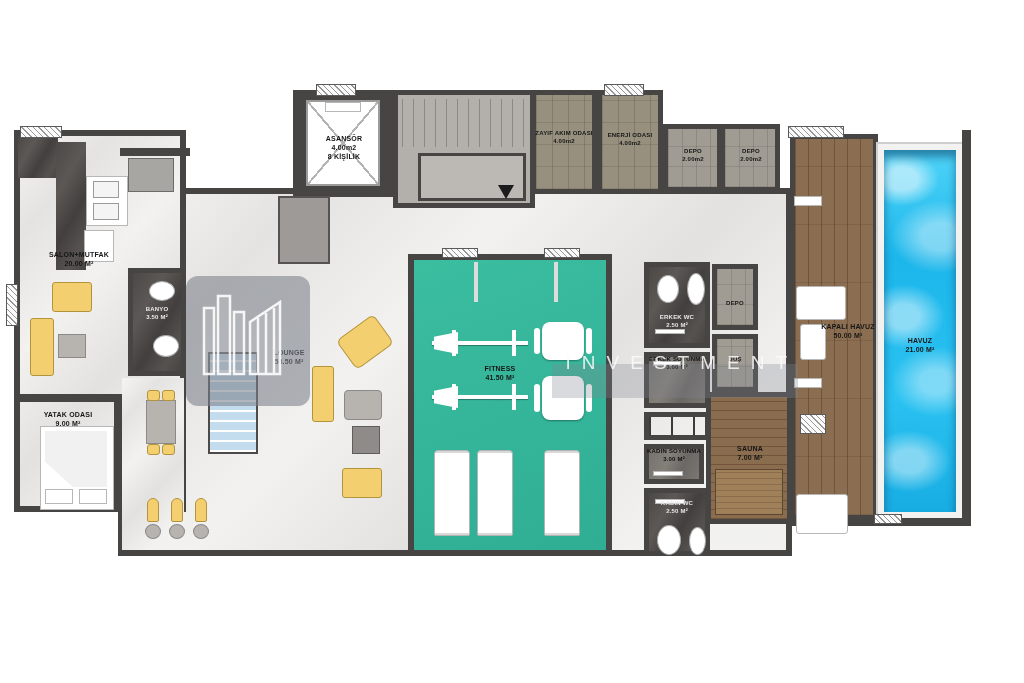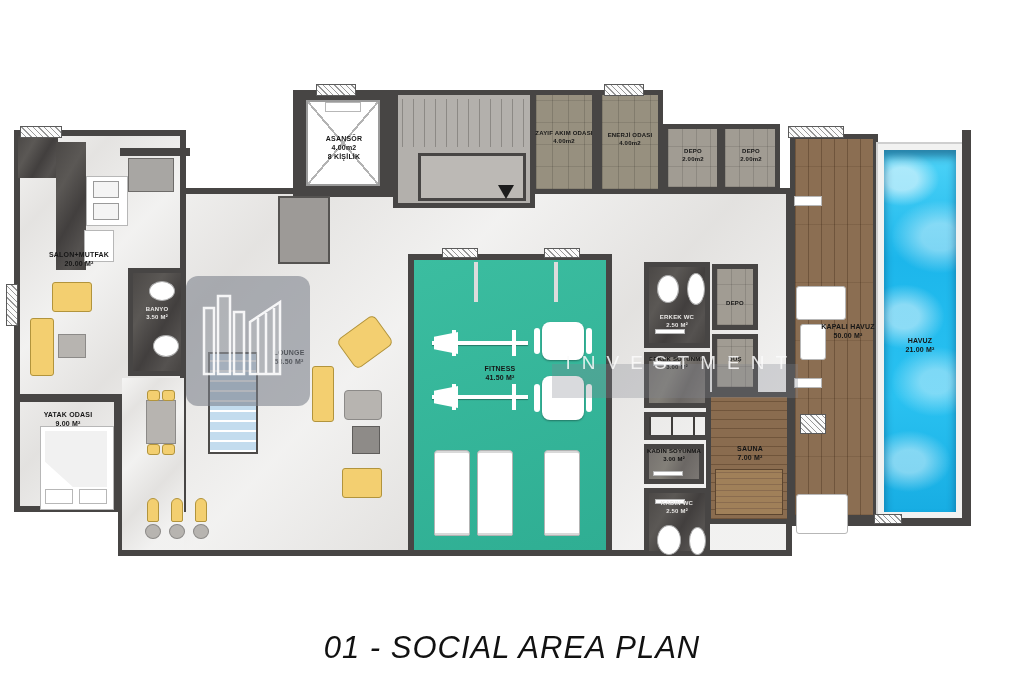--- a/index.html
+++ b/index.html
@@ -306,14 +306,13 @@
         <polygon points="64,98 64,46 94,26 94,98"></polygon>
         <line x1="72" y1="42" x2="72" y2="98"></line>
         <line x1="80" y1="37" x2="80" y2="98"></line>
         <line x1="88" y1="32" x2="88" y2="98"></line>
       </g>
     </svg>
   </div>
   <div class="wm-band"></div>
   <div class="wm-sub">INVESTMENT</div>
 
-  <div class="title">01 - SOCIAL AREA PLAN</div>
 </div>
 
 </body></html>

